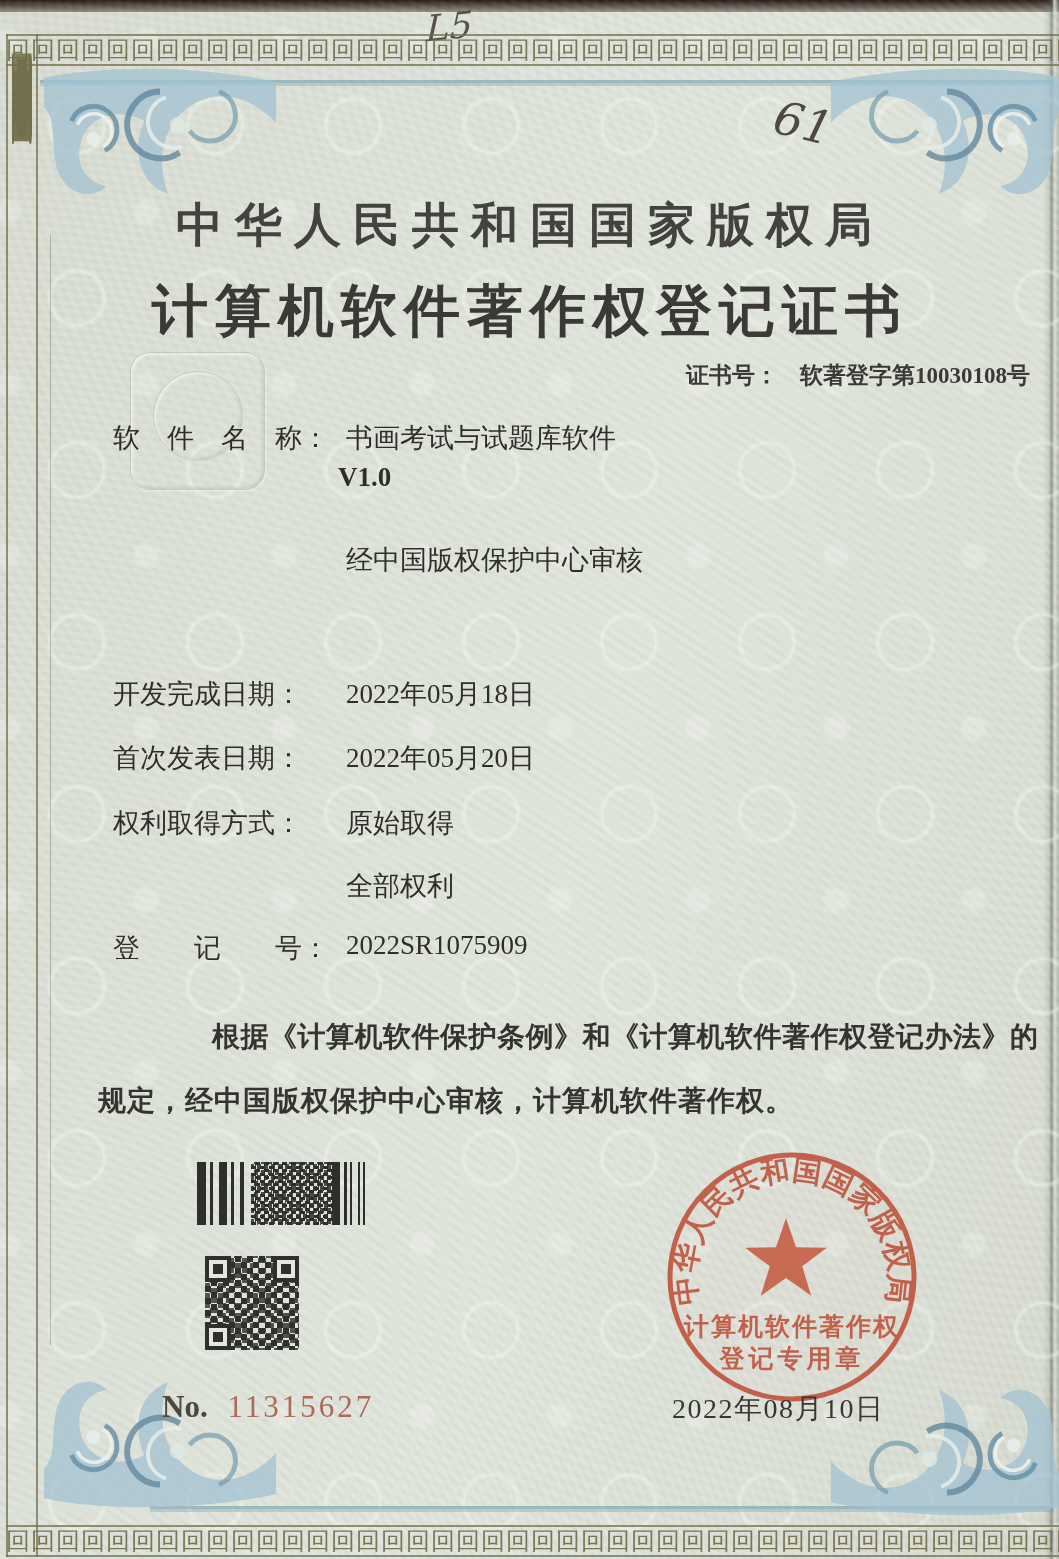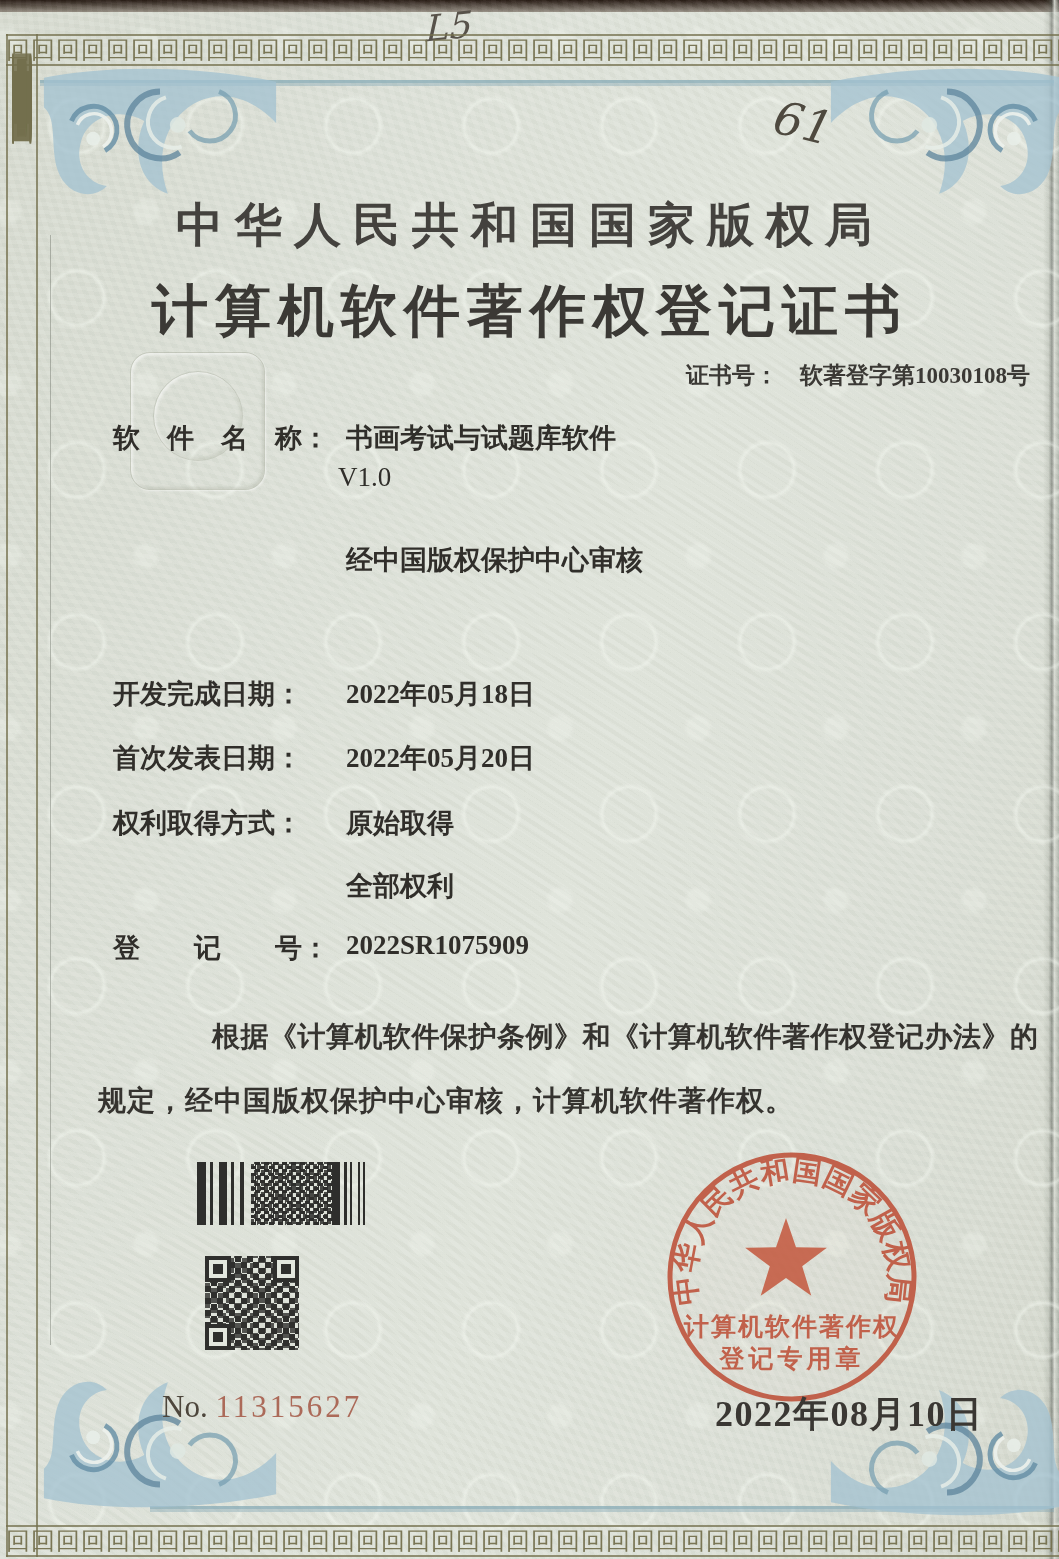--- a/index.html
+++ b/index.html
@@ -50,24 +50,24 @@
   .certno-row{left:686px;top:360px;font-size:23px;font-weight:bold;color:#3b3935;white-space:nowrap;}
   .certno-row .gap{display:inline-block;width:22px;}
   
   .emboss{left:130px;top:352px;width:133px;height:136px;border-radius:20px;opacity:.75;
     border:1px solid rgba(150,155,138,.45);
     box-shadow:inset 2px 2px 3px rgba(255,255,255,.75), inset -2px -2px 3px rgba(160,166,150,.40), 1px 1px 2px rgba(255,255,255,.65);}
   .emboss-circle{position:absolute;left:22px;top:18px;width:88px;height:88px;border-radius:50%;
     border:1px solid rgba(150,155,138,.40);
     box-shadow:inset 2px 2px 3px rgba(255,255,255,.7), inset -2px -2px 3px rgba(160,166,150,.35);}
   
-  .field-row{left:0;width:1059px;height:40px;font-size:27px;font-weight:bold;color:#302e2a;white-space:nowrap;}
+  .field-row{left:0;width:1059px;height:40px;font-size:27px;font-weight:normal;color:#302e2a;white-space:nowrap;}
   .flabel{position:absolute;left:113px;}
   .fvalue{position:absolute;left:346px;}
-  .version-line{left:338px;top:462px;font-size:27px;font-weight:normal;color:#302e2a;}
+  .version-line{left:338px;top:462px;font-size:27px;font-weight:bold;color:#302e2a;}
   
   .statement{left:98px;width:900px;font-size:28px;font-weight:bold;color:#35332f;white-space:nowrap;}
   .st1{top:1018px;padding-left:114px;letter-spacing:.5px;}
   .st2{top:1082px;letter-spacing:1px;}
   
   .barcode{left:197px;top:1162px;width:173px;height:63px;display:flex;}
   .bc-left{width:54px;height:100%;
     background:linear-gradient(90deg,#2e2e2c 0 9px,rgba(0,0,0,0) 9px 13px,#2e2e2c 13px 16px,rgba(0,0,0,0) 16px 22px,#2e2e2c 22px 30px,rgba(0,0,0,0) 30px 34px,#2e2e2c 34px 37px,rgba(0,0,0,0) 37px 43px,#2e2e2c 43px 47px,rgba(0,0,0,0) 47px 54px);}
   .bc-mid{flex:1;height:100%;
     background:
@@ -78,27 +78,27 @@
   
   .qr{left:205px;top:1256px;width:94px;height:94px;position:absolute;
     background:
       repeating-conic-gradient(#2f2f2d 0% 25%, rgba(0,0,0,0) 0% 50%) 0 0/12px 12px,
       repeating-conic-gradient(rgba(47,47,45,.8) 0% 25%, rgba(0,0,0,0) 0% 50%) 5px 7px/16px 10px;}
   .finder{position:absolute;width:26px;height:26px;border:4px solid #2f2f2d;background:#e3e7de;box-sizing:border-box;}
   .finder::after{content:"";position:absolute;inset:4px;background:#2f2f2d;}
   .finder-tl{left:0;top:0;} .finder-tr{right:0;top:0;} .finder-bl{left:0;bottom:0;}
   
   .serial{left:162px;top:1389px;font-size:31px;white-space:nowrap;}
-  .serial .no{color:#4d463c;}
-  .serial .num{color:#ac6a59;letter-spacing:3px;margin-left:0;text-align:right;}
+  .serial .no{color:#4d463c;font-weight:bold;}
+  .serial .num{color:#ac6a59;letter-spacing:3px;margin-left:12px;text-align:right;}
   
   .seal{left:660px;top:1147px;width:265px;height:265px;opacity:.92;}
   .seal text{font-family:"Liberation Serif","DejaVu Serif",serif;font-weight:bold;fill:#bf5740;}
   
-  .issue-date{left:672px;top:1390px;font-size:36px;font-weight:bold;letter-spacing:1.5px;color:#3a3733;z-index:5;margin-left:43px;}
+  .issue-date{left:672px;top:1390px;font-size:28px;font-weight:normal;letter-spacing:1.5px;color:#3a3733;z-index:5;}
 </style>
 </head>
 <body>
 
 <div class="layer photo-top-strip"></div>
 <div class="layer paper-right-edge"></div>
 <div class="layer watermark"></div>
 
 <div class="layer hand hand-top">L5</div>
 <div class="layer hand hand-side">61</div>

